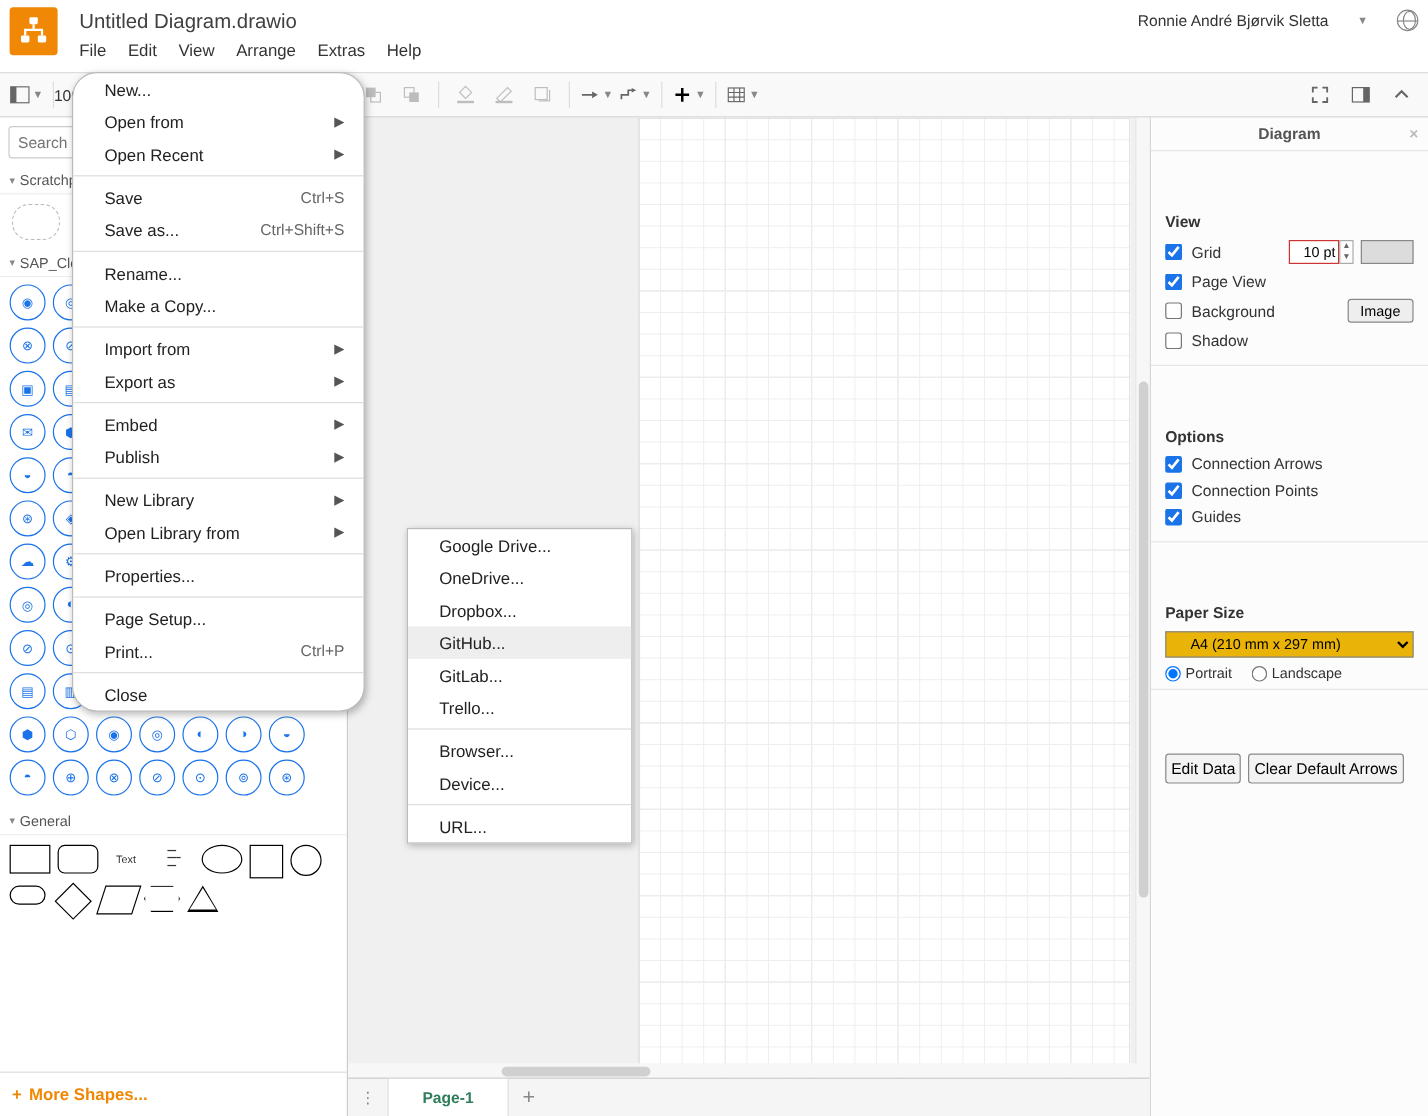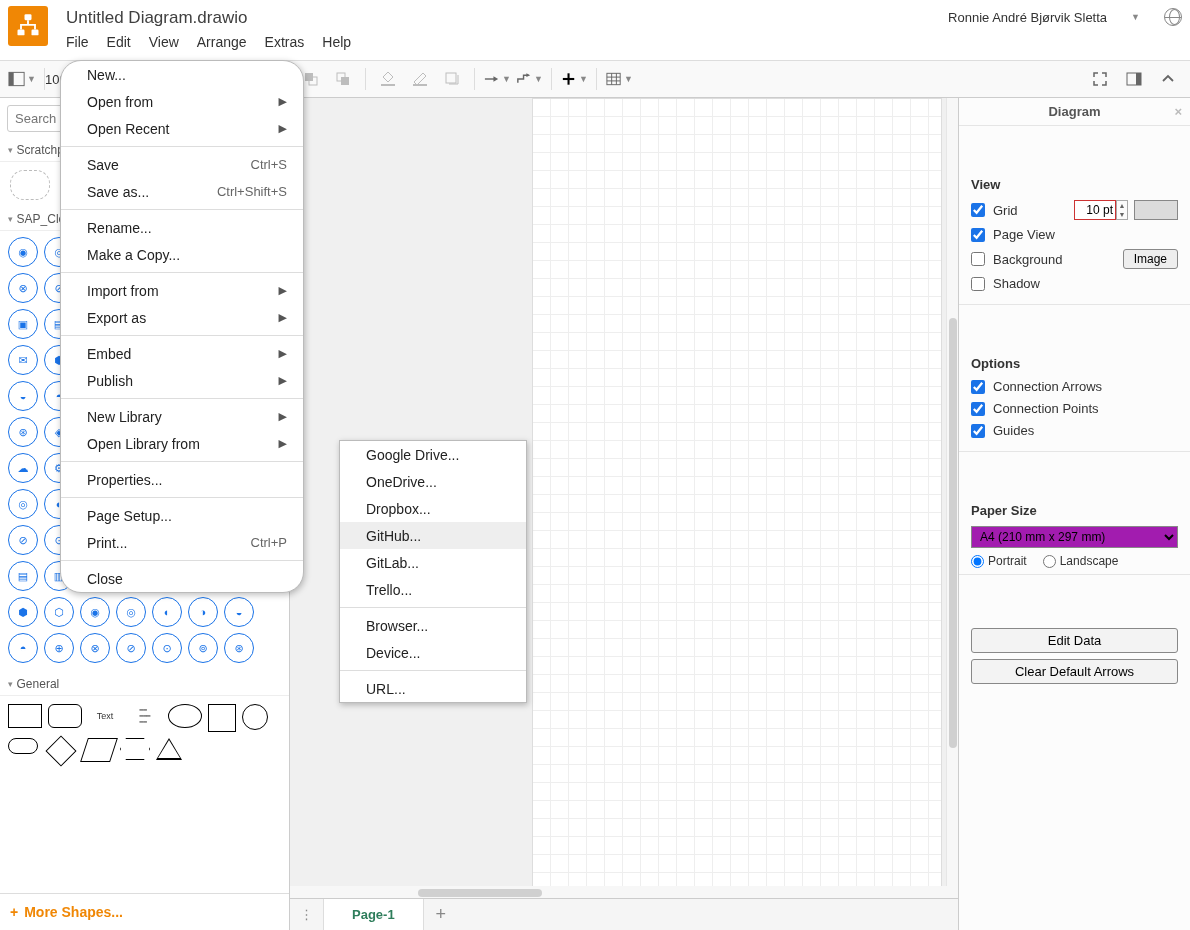--- a/index.html
+++ b/index.html
@@ -82,24 +82,24 @@
 .rp-close { position:absolute; right:8px; color:#bbb; cursor:pointer;}
 .rp-section { padding:10px 12px 6px 12px; border-bottom:1px solid #e5e5e5;}
 .rp-heading { font-weight:700; color:#333; margin-bottom:8px;}
 .rp-row { display:flex; align-items:center; gap:8px; margin-bottom:7px; color:#333;}
 .rp-row input[type=checkbox]{ width:14px; height:14px; accent-color:#1a73e8;}
 .grid-num { width:42px; height:20px; border:1px solid #cc3333; font-size:12px; text-align:right; padding-right:2px;}
 .grid-spin { width:12px; height:20px; border:1px solid #aaa; display:flex; flex-direction:column; font-size:7px; color:#666;}
 .grid-spin span{flex:1; text-align:center; line-height:9px;}
 .color-swatch { width:44px; height:20px; border:1px solid #888; background:#dcdcdc; margin-left:auto;}
 .img-btn { border:1px solid #888; background:#eee; padding:2px 10px; font-size:12px; border-radius:3px; cursor:pointer;}
-.paper-select { width:100%; border:1px solid #888; font-size:12px; padding:2px 4px; background:#a21caf;}
+.paper-select { width:100%; border:1px solid #888; font-size:12px; padding:2px 16px; background:#eab308;}
 .radio-row { display:flex; gap:16px; margin-top:6px;}
 .radio-row label{display:flex; align-items:center; gap:4px; font-size:12px;}
-.rp-buttons { padding:12px; display:flex; flex-direction:column; gap:6px;}
+.rp-buttons { padding:12px; display:flex; flex-direction:row; gap:6px;}
 .rp-buttons button{ border:1px solid #888; background:#f3f3f3; padding:4px; font-size:13px; border-radius:3px; cursor:pointer;}
 
 
 .menu-popup { position:absolute; background:#fff; border:1px solid #bbb; box-shadow:1px 2px 6px rgba(0,0,0,0.25); font-size:14px; color:#222; z-index:100;}
 .menu-popup .mi { padding:5px 16px 5px 26px; display:flex; align-items:center; justify-content:space-between; cursor:pointer; min-height:27px;}
 .menu-popup .mi:hover,.menu-popup .mi.hovered { background:#eee;}
 .menu-popup .mi .shortcut { color:#666; font-size:13px;}
 .menu-popup .mi .sub-arrow { color:#555; font-size:11px;}
 .menu-popup .msep { height:1px; background:#ddd; margin:4px 0;}
 .file-menu { left:60px; top:60px; width:244px;border-radius:21px;}

